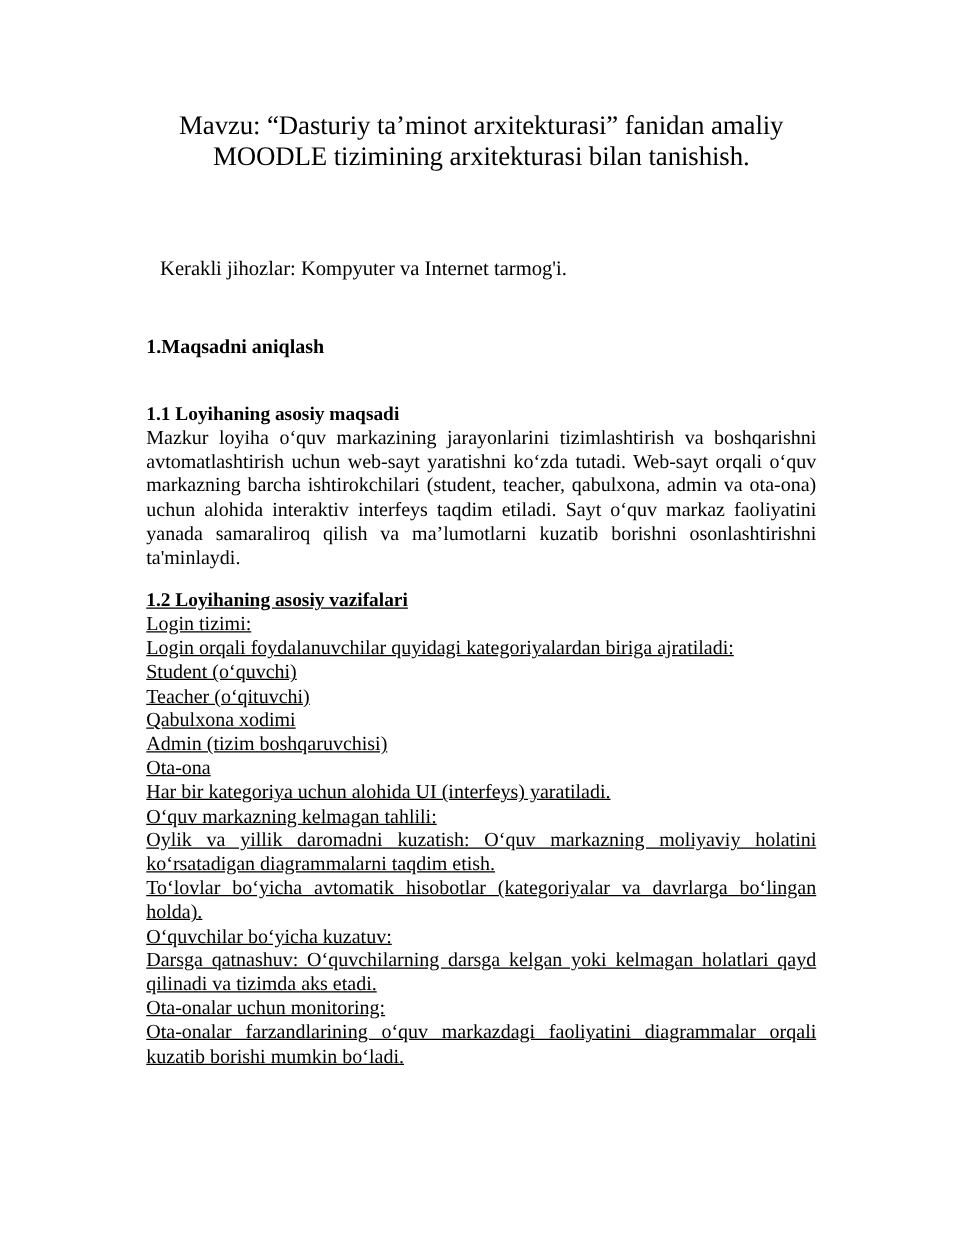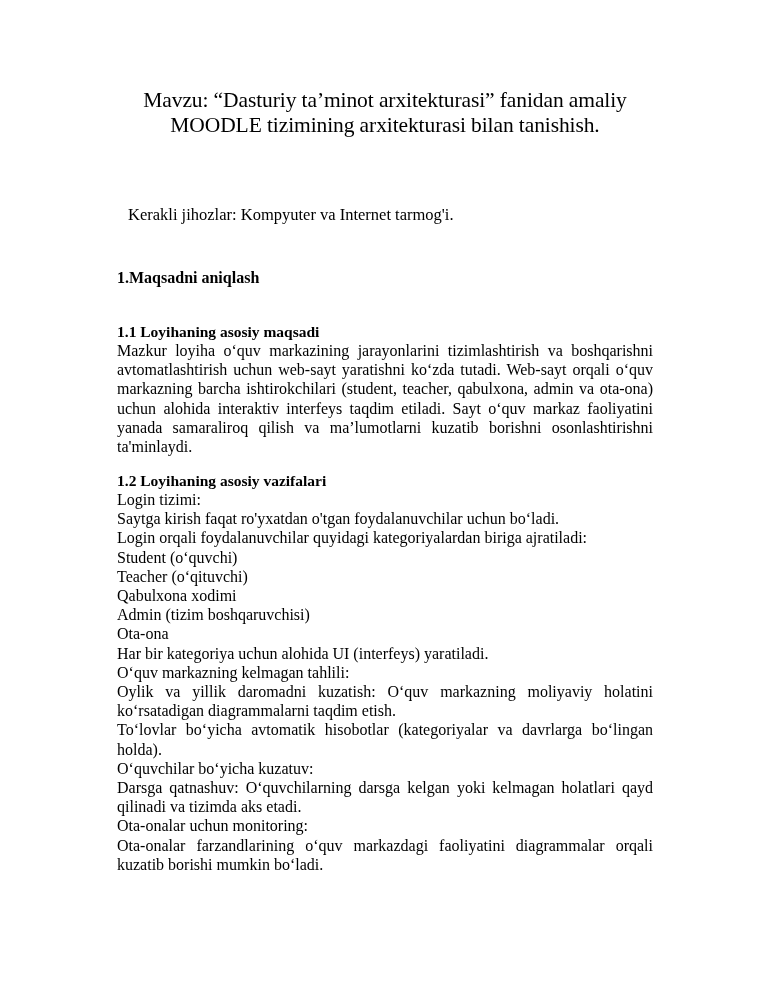--- a/index.html
+++ b/index.html
@@ -76,21 +76,21 @@
       text-align: justify;
     }
     .line {
       font-size: 16px;
       line-height: 19.2px;
       margin: 0;
       text-align: justify;
       white-space: nowrap;
     }
     .block1 { top: 322px; }
-    .block2 { top: 471px; }
+    .block2 { top: 471px; text-decoration: underline; }
   </style>
 </head>
 <body>
 
 <div class="page">
 
   <div class="title-block">
     <p class="doc-subtitle">Mavzu: “Dasturiy ta’minot arxitekturasi” fanidan amaliy</p>
     <p class="doc-subtitle">MOODLE tizimining arxitekturasi bilan tanishish.</p>
   </div>
@@ -100,21 +100,20 @@
   <h1 class="section-h1">1.Maqsadni aniqlash</h1>
 
   <div class="sub-block block1">
     <p class="sub-h">1.1 Loyihaning asosiy maqsadi</p>
     <p class="para">Mazkur loyiha o‘quv markazining jarayonlarini tizimlashtirish va boshqarishni avtomatlashtirish uchun web-sayt yaratishni ko‘zda tutadi. Web-sayt orqali o‘quv markazning barcha ishtirokchilari (student, teacher, qabulxona, admin va ota-ona) uchun alohida interaktiv interfeys taqdim etiladi. Sayt o‘quv markaz faoliyatini yanada samaraliroq qilish va ma’lumotlarni kuzatib borishni osonlashtirishni ta'minlaydi.</p>
   </div>
 
   <div class="sub-block block2">
     <p class="sub-h">1.2 Loyihaning asosiy vazifalari</p>
     <p class="line">Login tizimi:</p>
-    <p class="line">Saytga kirish faqat ro'yxatdan o'tgan foydalanuvchilar uchun bo‘ladi.</p>
     <p class="line">Login orqali foydalanuvchilar quyidagi kategoriyalardan biriga ajratiladi:</p>
     <p class="line">Student (o‘quvchi)</p>
     <p class="line">Teacher (o‘qituvchi)</p>
     <p class="line">Qabulxona xodimi</p>
     <p class="line">Admin (tizim boshqaruvchisi)</p>
     <p class="line">Ota-ona</p>
     <p class="line">Har bir kategoriya uchun alohida UI (interfeys) yaratiladi.</p>
     <p class="line">O‘quv markazning kelmagan tahlili:</p>
     <p class="para">Oylik va yillik daromadni kuzatish: O‘quv markazning moliyaviy holatini ko‘rsatadigan diagrammalarni taqdim etish.</p>
     <p class="para">To‘lovlar bo‘yicha avtomatik hisobotlar (kategoriyalar va davrlarga bo‘lingan holda).</p>

